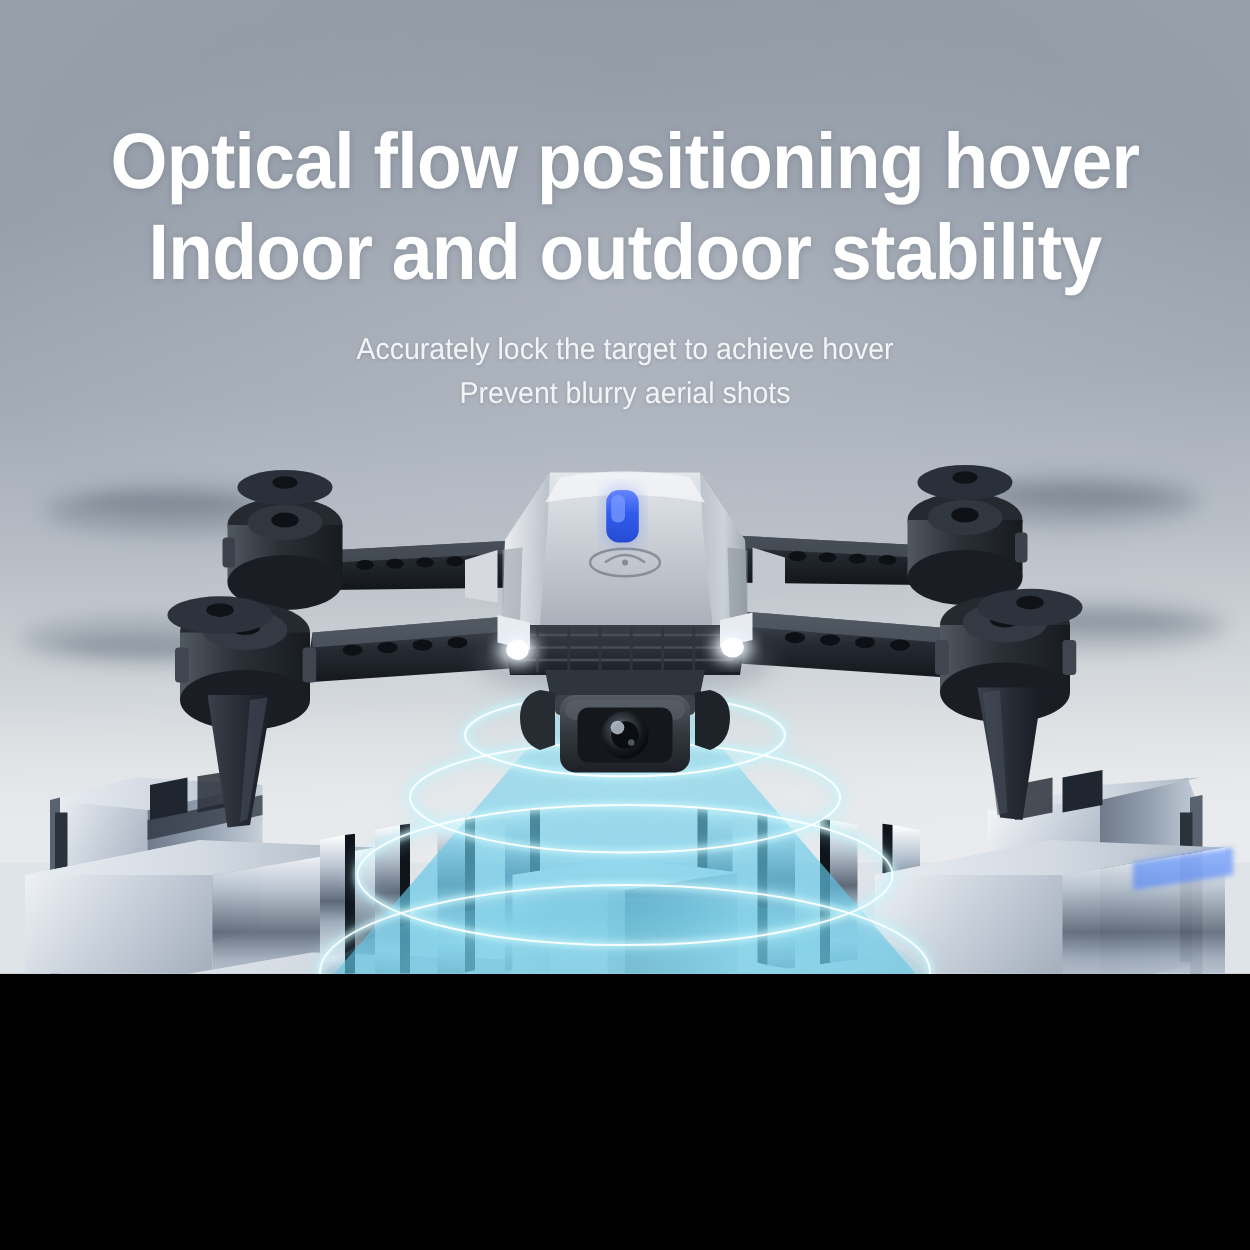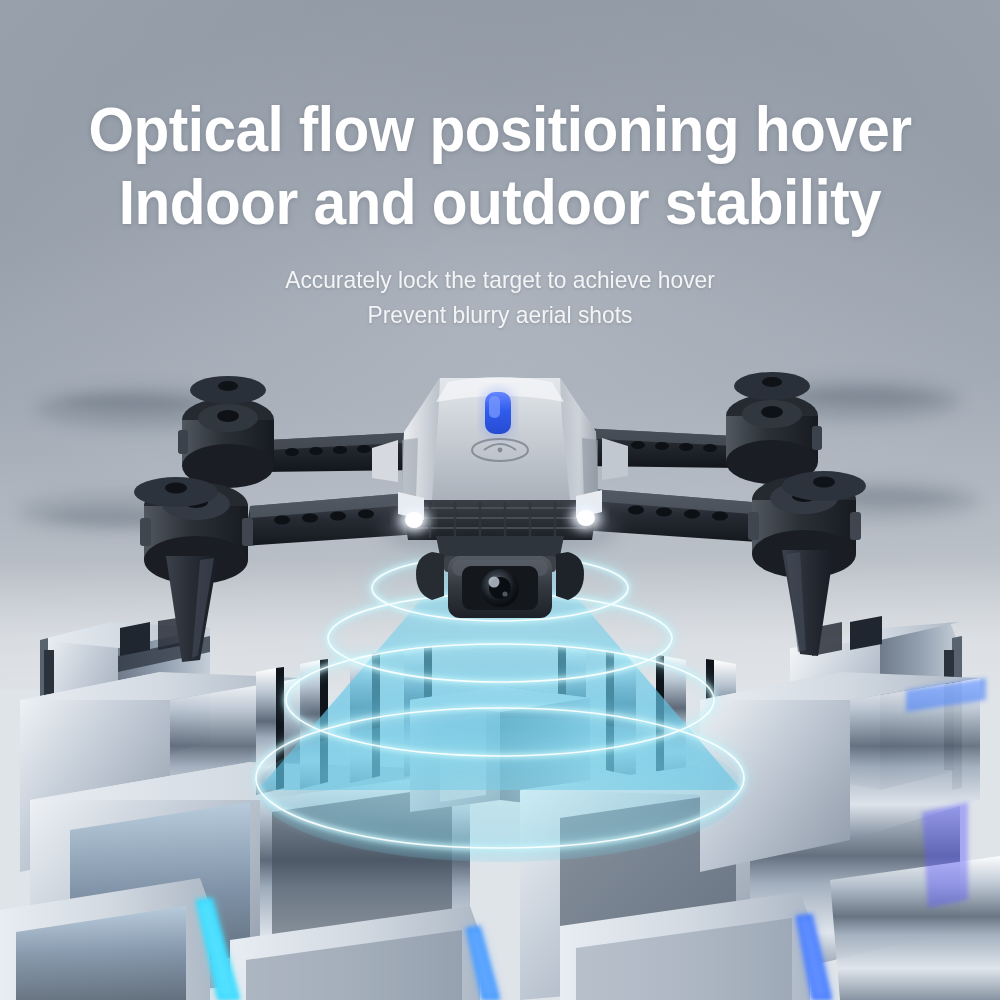--- a/index.html
+++ b/index.html
@@ -1,18 +1,18 @@
 <!DOCTYPE html>
 <html><head>
 <meta charset="utf-8">
 <title>Optical Flow Positioning Hover</title>
 <style>
   html,body{margin:0;padding:0;background:#000;}
   #stage{
-    position:relative;width:1000px;height:1000px;overflow:hidden;
+    position:relative;width:1000px;height:779px;overflow:hidden;
     font-family:"Liberation Sans","DejaVu Sans",sans-serif;
     background:#9aa2ae;
   }
 
   
   .bg-base{position:absolute;inset:0;
     background:linear-gradient(178deg,#9ba3af 0%,#99a1ad 22%,#a3abb6 40%,#b9bfc7 56%,#cdd2d7 66%,#dadee1 74%,#e6e8ea 82%,#eeeff0 90%,#f2f3f3 100%);}
   .bg-vig{position:absolute;inset:0;
     background:radial-gradient(ellipse 75% 45% at 50% 30%,rgba(200,206,214,.55) 0%,rgba(160,168,178,0) 70%);}
   .bg-vig2{position:absolute;inset:0;

